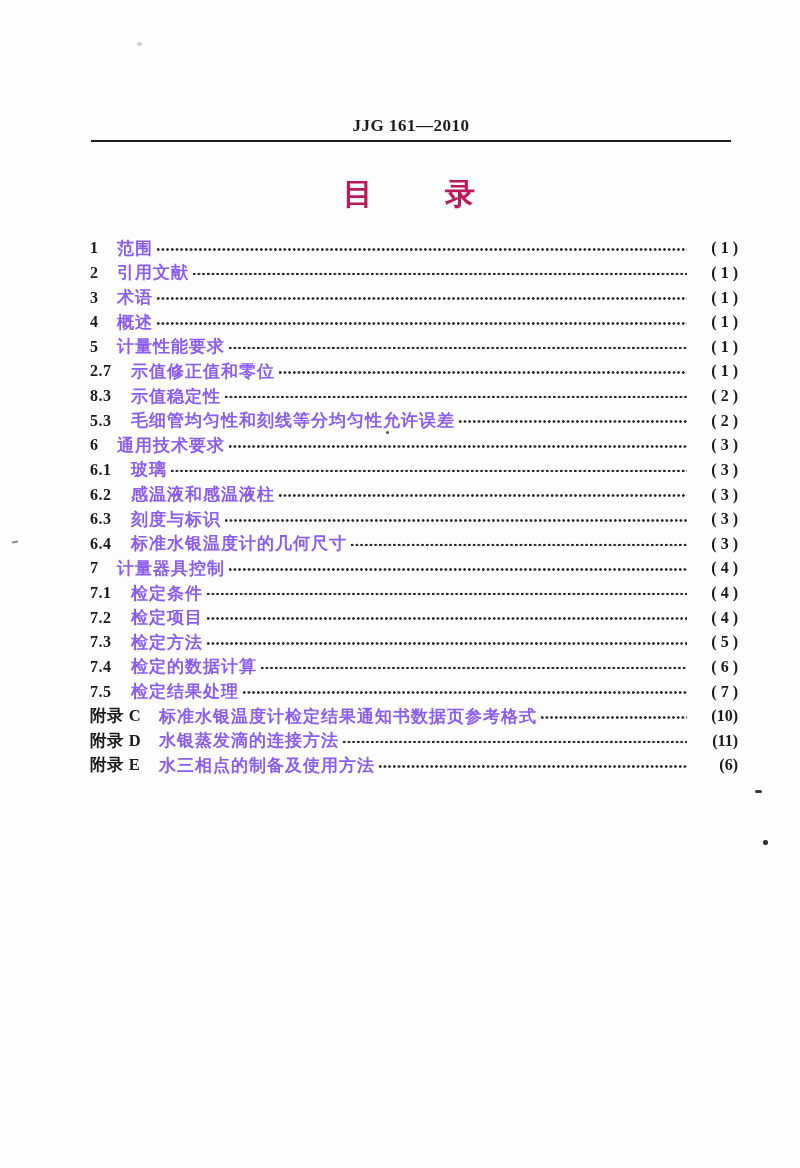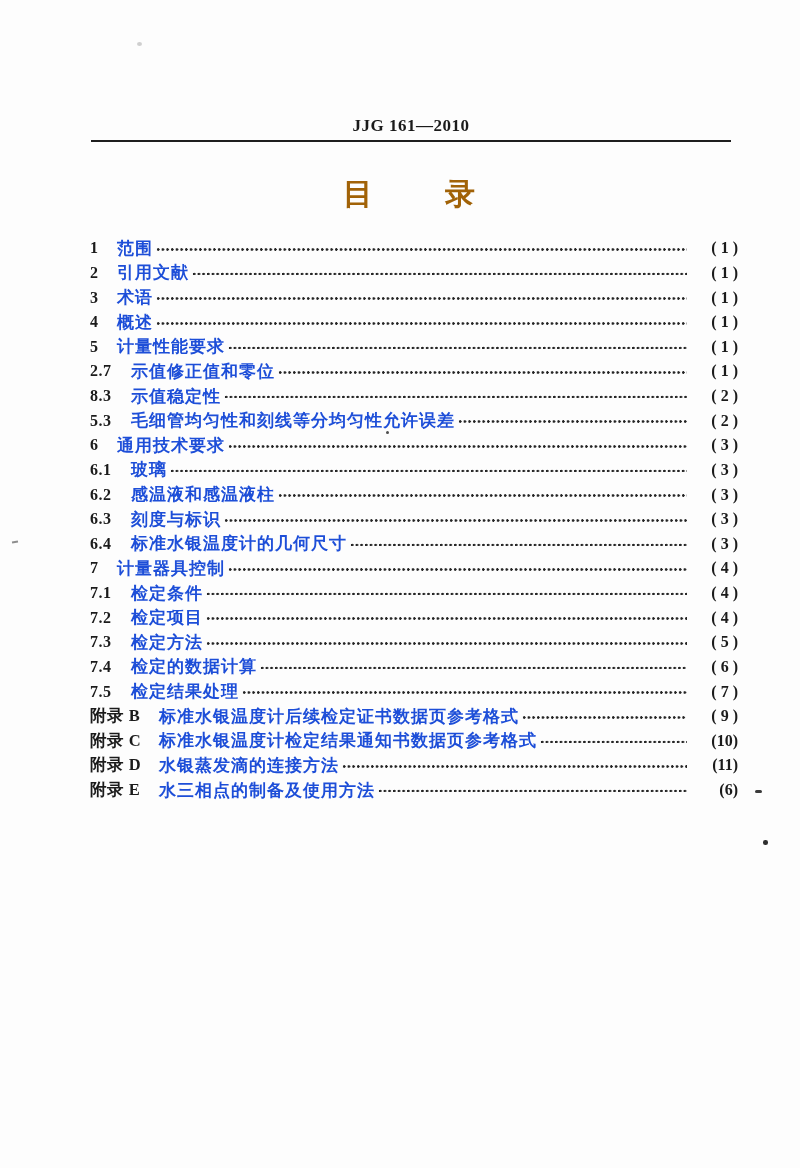--- a/index.html
+++ b/index.html
@@ -41,21 +41,21 @@
     top: 174px;
     left: 92px;
     width: 638px;
     margin: 0;
     text-align: center;
     font-size: 30px;
     font-weight: 900;
     letter-spacing: 4px;
     white-space: pre;
     font-family: "Liberation Sans", "DejaVu Sans", sans-serif;
-    color: #a16207;
+    color: #be185d;
   }
   .toc {
     position: absolute;
     top: 236px;
     left: 90px;
     width: 648px;
   }
   .row {
     display: flex;
     align-items: center;
@@ -70,21 +70,21 @@
     font-weight: 600;
     letter-spacing: 0.5px;
   }
   .lv1 .num { width: 27px; }
   .lv2 .num { width: 41px; }
   .apx .num { width: 69px; font-size: 16.5px; }
   .label {
     flex: none;
     font-weight: 600;
     letter-spacing: 1px;
-    color: #1d4ed8;
+    color: #8b5cf6;
   }
   .leader {
     flex: 1;
     align-self: stretch;
     margin: 0 5px 0 3px;
     background-image: radial-gradient(circle at 2.2px 54%, #242424 1.05px, rgba(0,0,0,0) 1.55px);
     background-size: 4.7px 100%;
     background-repeat: repeat-x;
   }
   .pg {
@@ -225,26 +225,20 @@
     <span class="leader"></span>
     <span class="pg">( 6 )</span>
   </div>
       <div class="row lv2">
     <span class="num">7.5</span>
     <span class="label">检定结果处理</span>
     <span class="leader"></span>
     <span class="pg">( 7 )</span>
   </div>
       <div class="row apx">
-    <span class="num">附录 B</span>
-    <span class="label">标准水银温度计后续检定证书数据页参考格式</span>
-    <span class="leader"></span>
-    <span class="pg">( 9 )</span>
-  </div>
-      <div class="row apx">
     <span class="num">附录 C</span>
     <span class="label">标准水银温度计检定结果通知书数据页参考格式</span>
     <span class="leader"></span>
     <span class="pg">(10)</span>
   </div>
       <div class="row apx">
     <span class="num">附录 D</span>
     <span class="label">水银蒸发滴的连接方法</span>
     <span class="leader"></span>
     <span class="pg">(11)</span>

